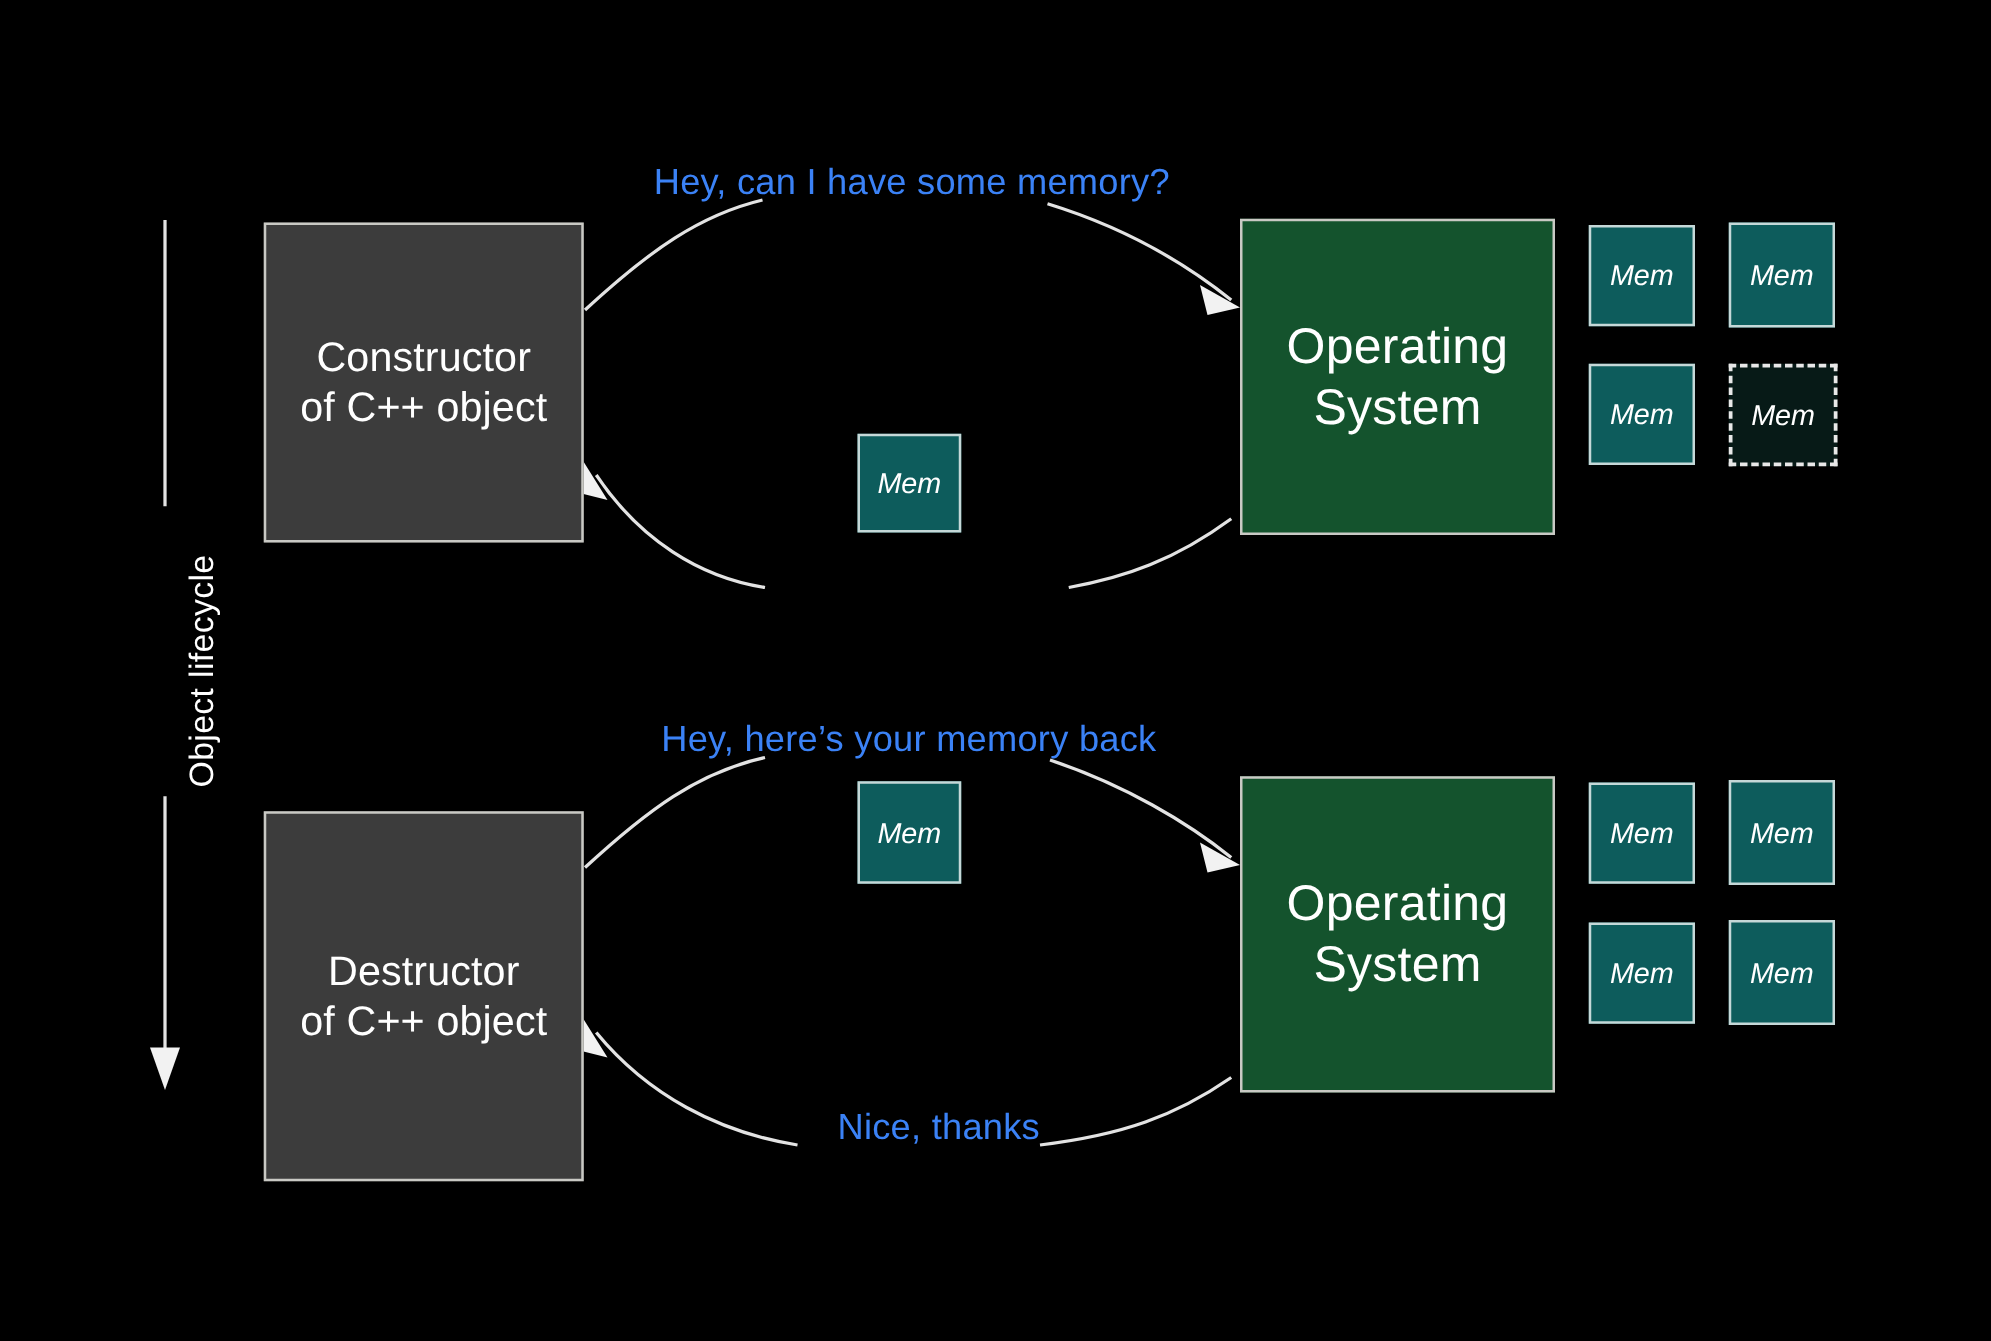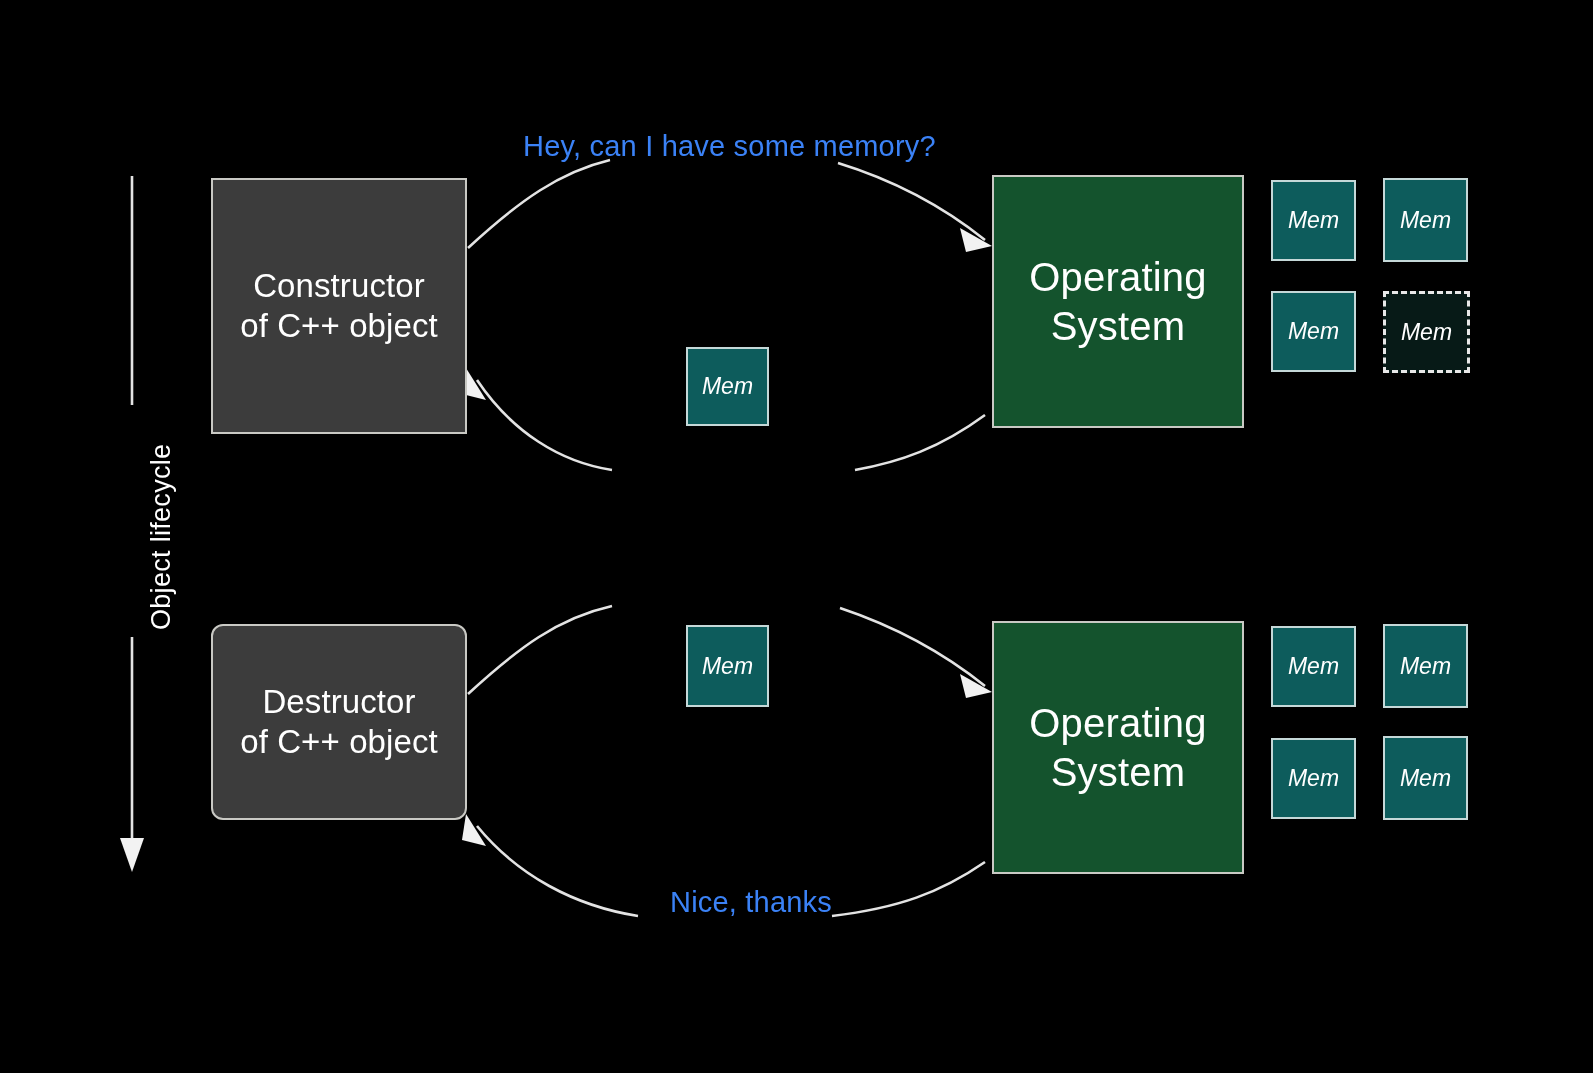--- a/index.html
+++ b/index.html
@@ -148,25 +148,26 @@
   <div class="mem-block" style="left:1383px; top:178px; width:85px; height:84px;">
     <span>Mem</span>
   </div>
   <div class="mem-block" style="left:1271px; top:291px; width:85px; height:81px;">
     <span>Mem</span>
   </div>
   <div class="mem-block dashed" style="left:1383px; top:291px; width:87px; height:82px;">
     <span>Mem</span>
   </div>
 
-  <div class="actor-box gray" style="left:211px; top:624px; width:256px; height:196px;border-radius:12px;">
+  <div class="actor-box gray" style="left:211px; top:649px; width:256px; height:296px;">
     <span class="actor-label">Destructor
 of C++ object</span>
   </div>
 
+  <div class="speech" style="left:529px; top:576px;">Hey, here’s your memory back</div>
 
   <div class="actor-box olive" style="left:992px; top:621px; width:252px; height:253px;">
     <span class="actor-label">Operating
 System</span>
   </div>
 
   <div class="mem-block" style="left:686px; top:625px; width:83px; height:82px;">
     <span>Mem</span>
   </div>
 

